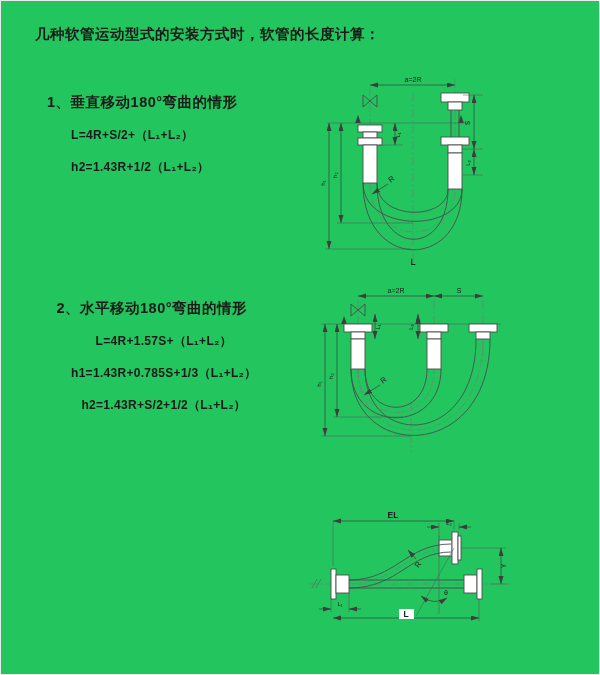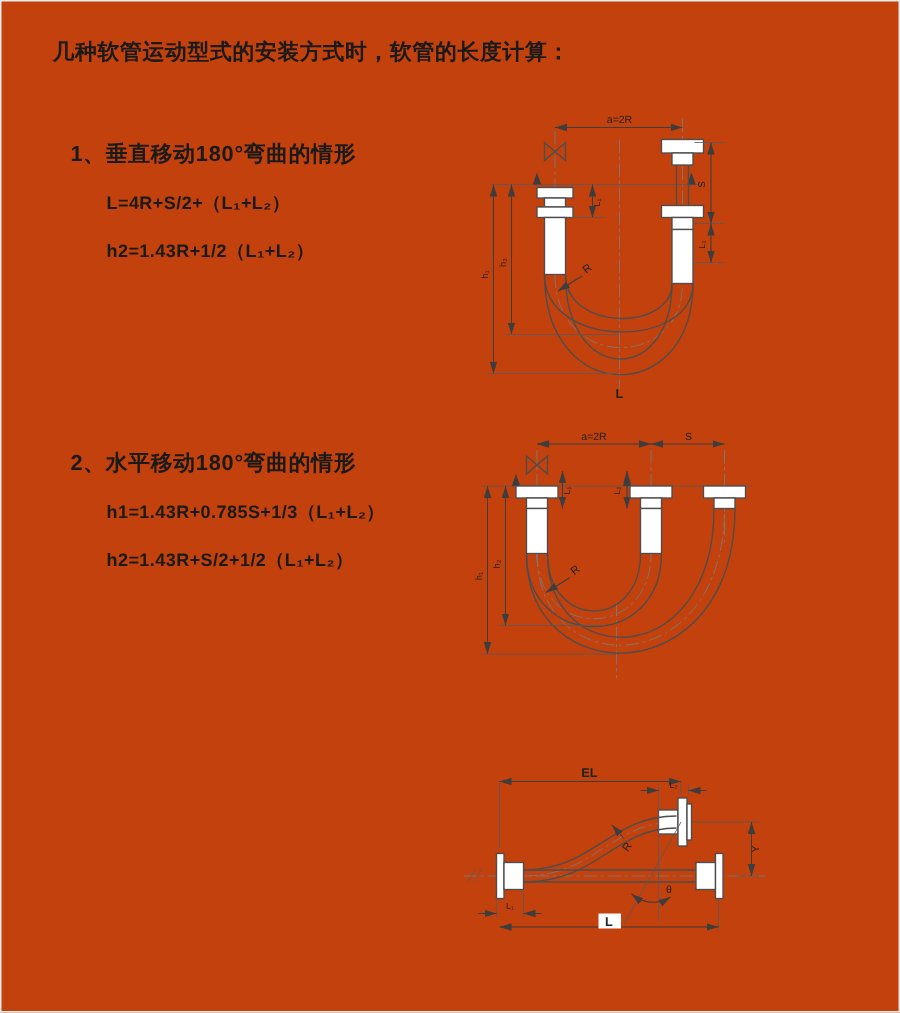--- a/index.html
+++ b/index.html
@@ -1,32 +1,32 @@
 <!DOCTYPE html>
 <html><head>
 <meta charset="utf-8">
 <style>
   html,body{margin:0;padding:0;background:#fff;}
   .page{
-    position:relative;width:600px;height:675px;background:#c2410c;
+    position:relative;width:600px;height:675px;background:#22c55e;
     font-family:"Liberation Sans",sans-serif;color:#1a1a1a;overflow:hidden;
     border:1px solid #ececec;box-sizing:border-box;
   }
   .title{
     position:absolute;left:34px;top:24px;font-size:14.5px;font-weight:bold;
     letter-spacing:0.5px;
   }
   .section{position:absolute;left:46px;}
   .section .heading{font-size:14.5px;font-weight:bold;letter-spacing:0.5px;}
   .section .formula{
     font-size:12px;font-weight:600;margin-left:24px;margin-top:15px;
     letter-spacing:0.3px;white-space:pre;
   }
   #sec1{top:92px;}
-  #sec2{top:298px;}
+  #sec2{top:298px;text-align:center;}
   #sec3{top:517px;}
   .diagram{position:absolute;}
   #d1{left:312px;top:70px;}
   #d2{left:310px;top:283px;}
   #d3{left:300px;top:505px;}
   svg{overflow:visible;}
   svg text{font-family:"Liberation Sans",sans-serif;fill:#222;}
   .ln{stroke:#4d4d4d;stroke-width:0.9;fill:none;}
   .thin{stroke:#5a5a5a;stroke-width:0.55;fill:none;}
   .dim{stroke:#3d3d3d;stroke-width:0.7;fill:none;}
@@ -42,20 +42,21 @@
   <div class="title">几种软管运动型式的安装方式时，软管的长度计算：</div>
 
   <div class="section" id="sec1">
     <div class="heading">1、垂直移动180°弯曲的情形</div>
     <div class="formula">L=4R+S/2+（L₁+L₂）</div>
     <div class="formula">h2=1.43R+1/2（L₁+L₂）</div>
   </div>
 
   <div class="section" id="sec2">
     <div class="heading">2、水平移动180°弯曲的情形</div>
+    <div class="formula">L=4R+1.57S+（L₁+L₂）</div>
     <div class="formula">h1=1.43R+0.785S+1/3（L₁+L₂）</div>
     <div class="formula">h2=1.43R+S/2+1/2（L₁+L₂）</div>
   </div>
 
 
   <svg id="d1" class="diagram" width="278" height="200" viewBox="0 0 278 200">
     <defs>
       <pattern id="braid1" width="4" height="4" patternUnits="userSpaceOnUse">
         <path d="M0 4 L4 0 M0 0 L4 4" stroke="#777" stroke-width="0.5"></path>
       </pattern>

